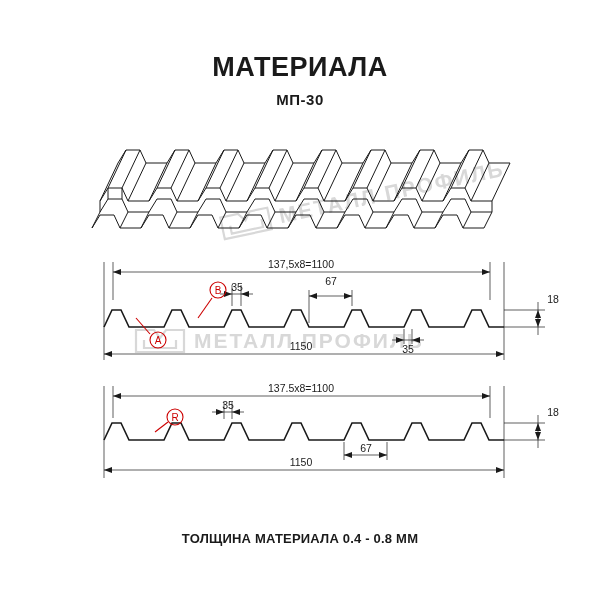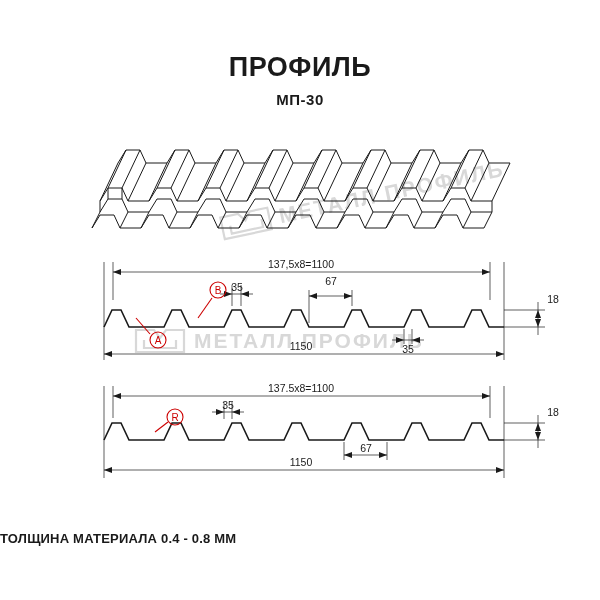--- a/index.html
+++ b/index.html
@@ -37,20 +37,21 @@
     font-size: 15px;
     font-weight: bold;
     margin-top: 9px;
     letter-spacing: 0.5px;
   }
   .footer-note {
     position: absolute;
     left: 0;
     top: 531px;
     width: 600px;
+    text-align: center;
     font-size: 13px;
     font-weight: bold;
     letter-spacing: 0.2px;
   }
   svg.drawing {
     position: absolute;
     left: 0;
     top: 0;
   }
   .wm {
@@ -58,21 +59,21 @@
     pointer-events: none;
     user-select: none;
   }
 </style>
 </head>
 <body>
 
 <div class="sheet">
 
   <div class="title-block">
-    <div class="title-main">ПРОФИЛЬ</div>
+    <div class="title-main">МАТЕРИАЛА</div>
     <div class="title-sub">МП-30</div>
   </div>
 
   <div class="wm" style="left:216px; top:175px; transform: rotate(-12deg);">
     <svg width="300" height="48" viewBox="0 0 300 48">
       <g fill="none" stroke="#d8d8d8" stroke-width="2.2">
         <path d="M4 34 L4 12 L22 12 L28 20 L34 12 L52 12 L52 34 L4 34 Z"></path>
         <path d="M12 22 L12 30 L44 30 L44 22"></path>
       </g>
       <text x="62" y="30" font-family="Liberation Sans, sans-serif" font-size="21" font-weight="bold" letter-spacing="2" fill="#d8d8d8">МЕТАЛЛ ПРОФИЛЬ</text>

